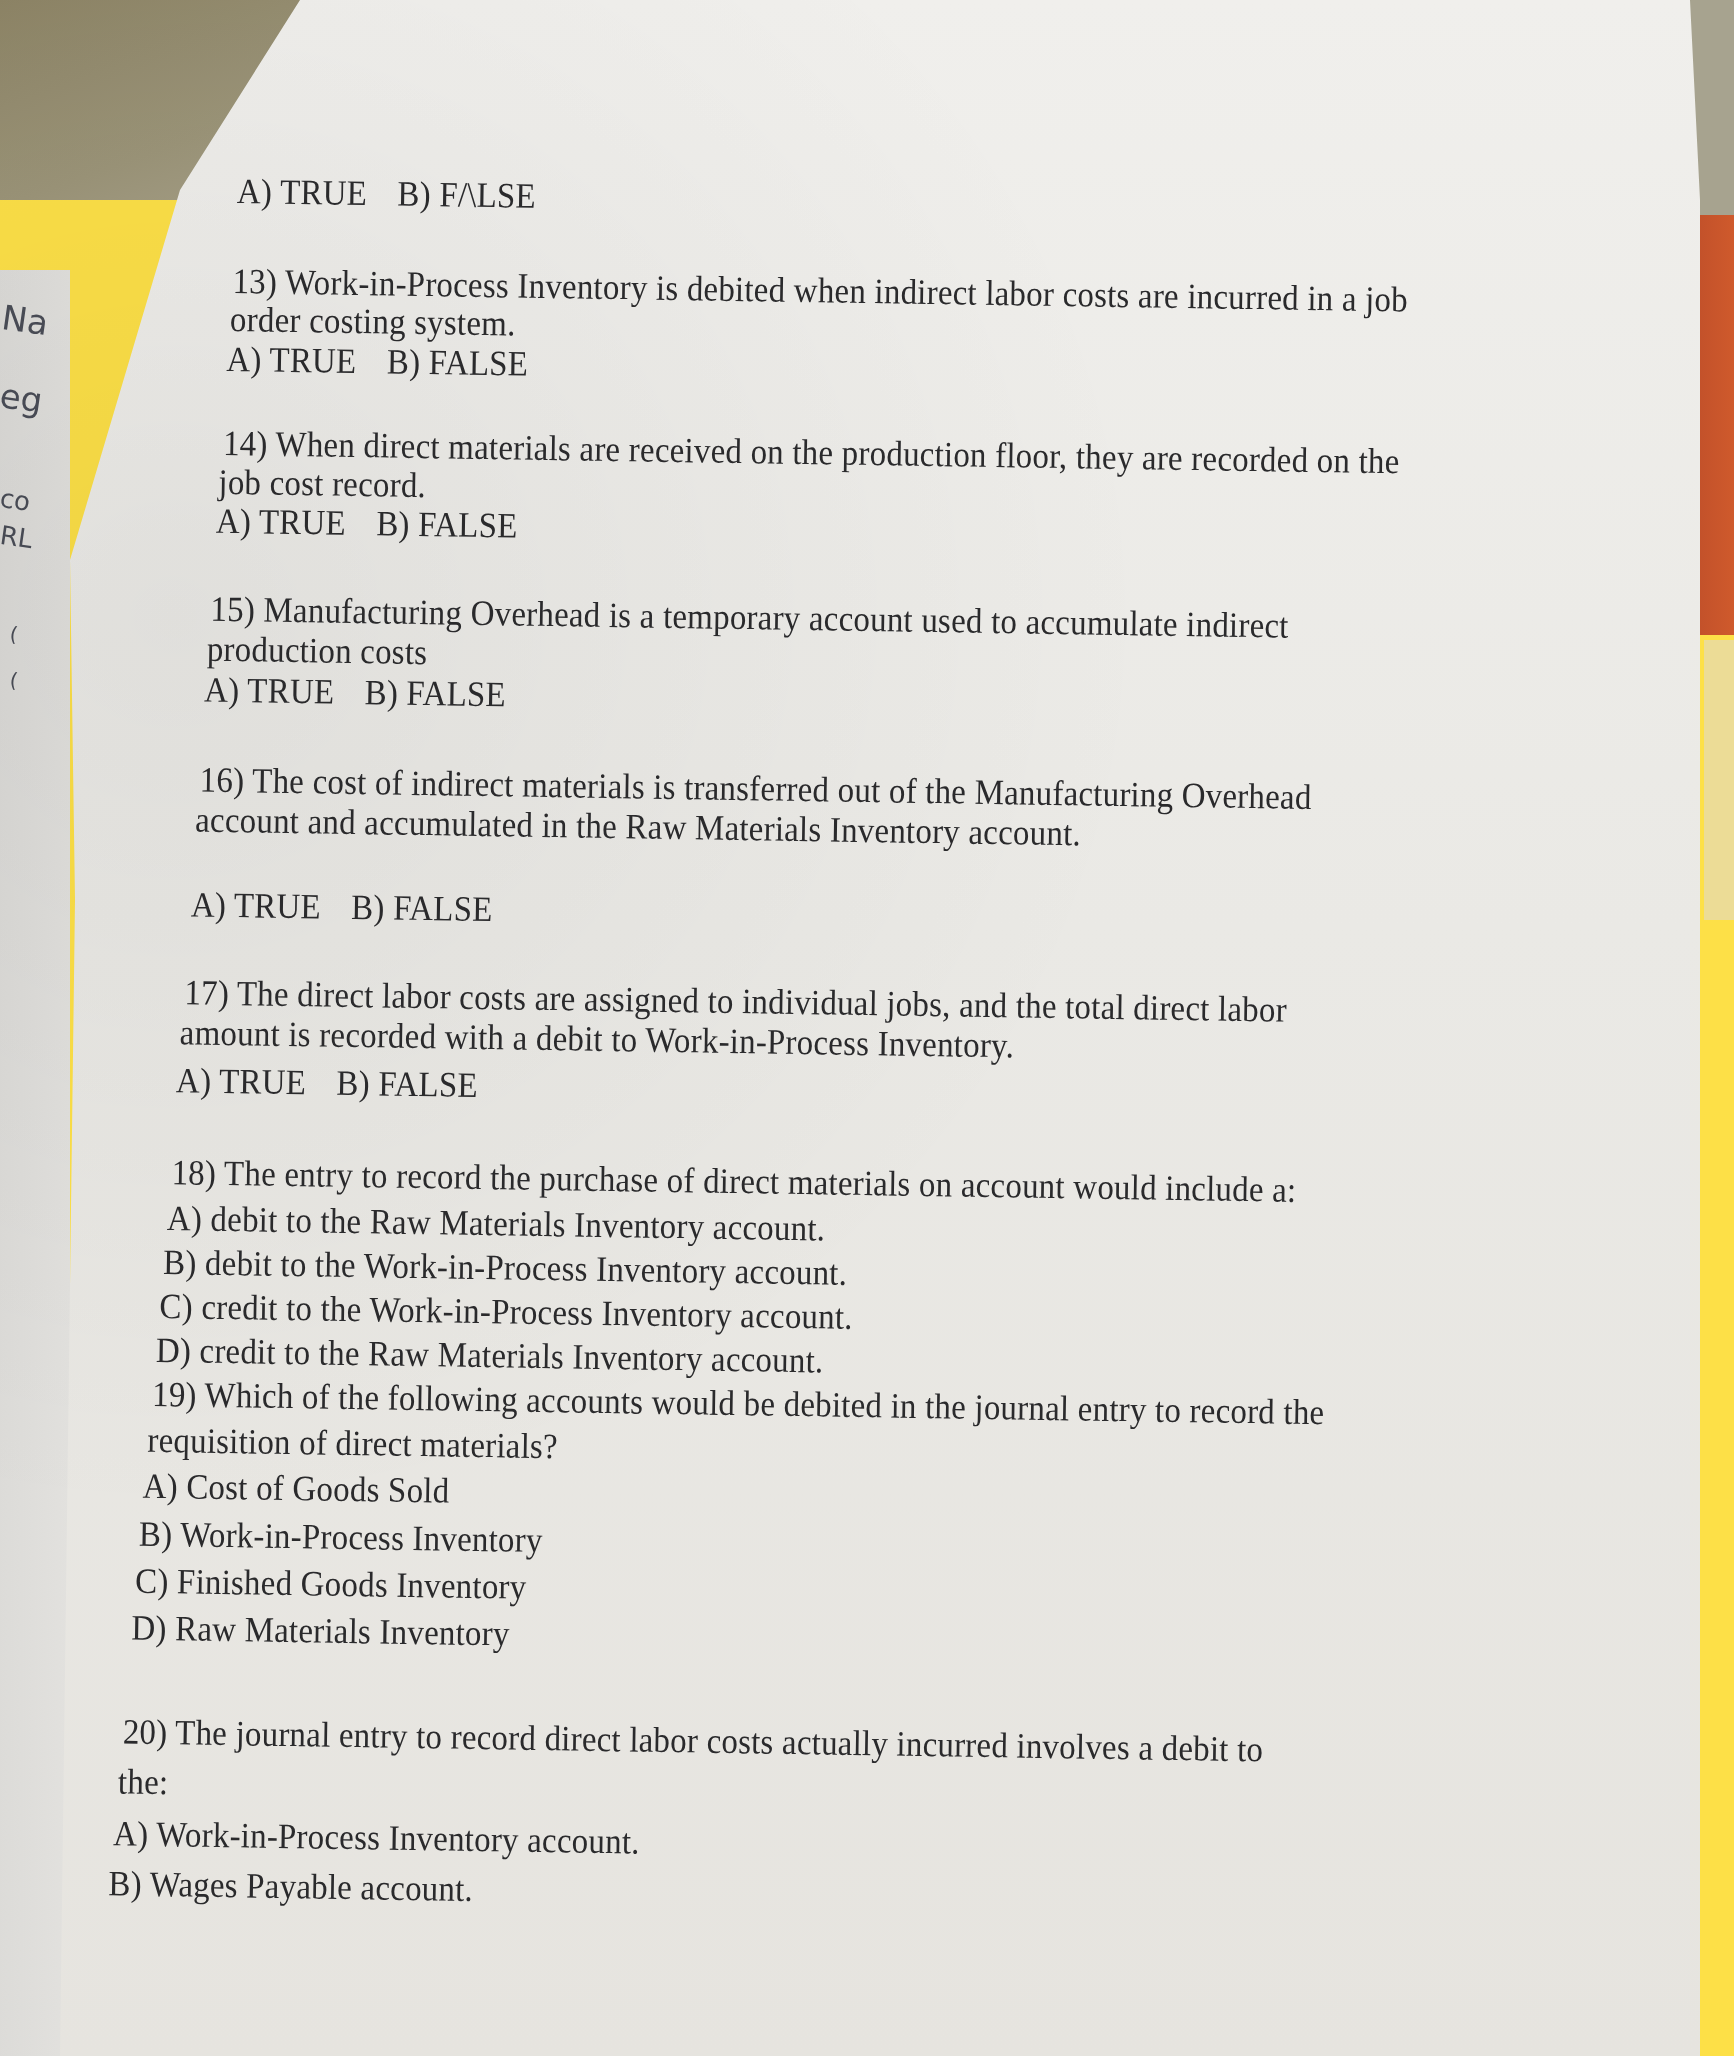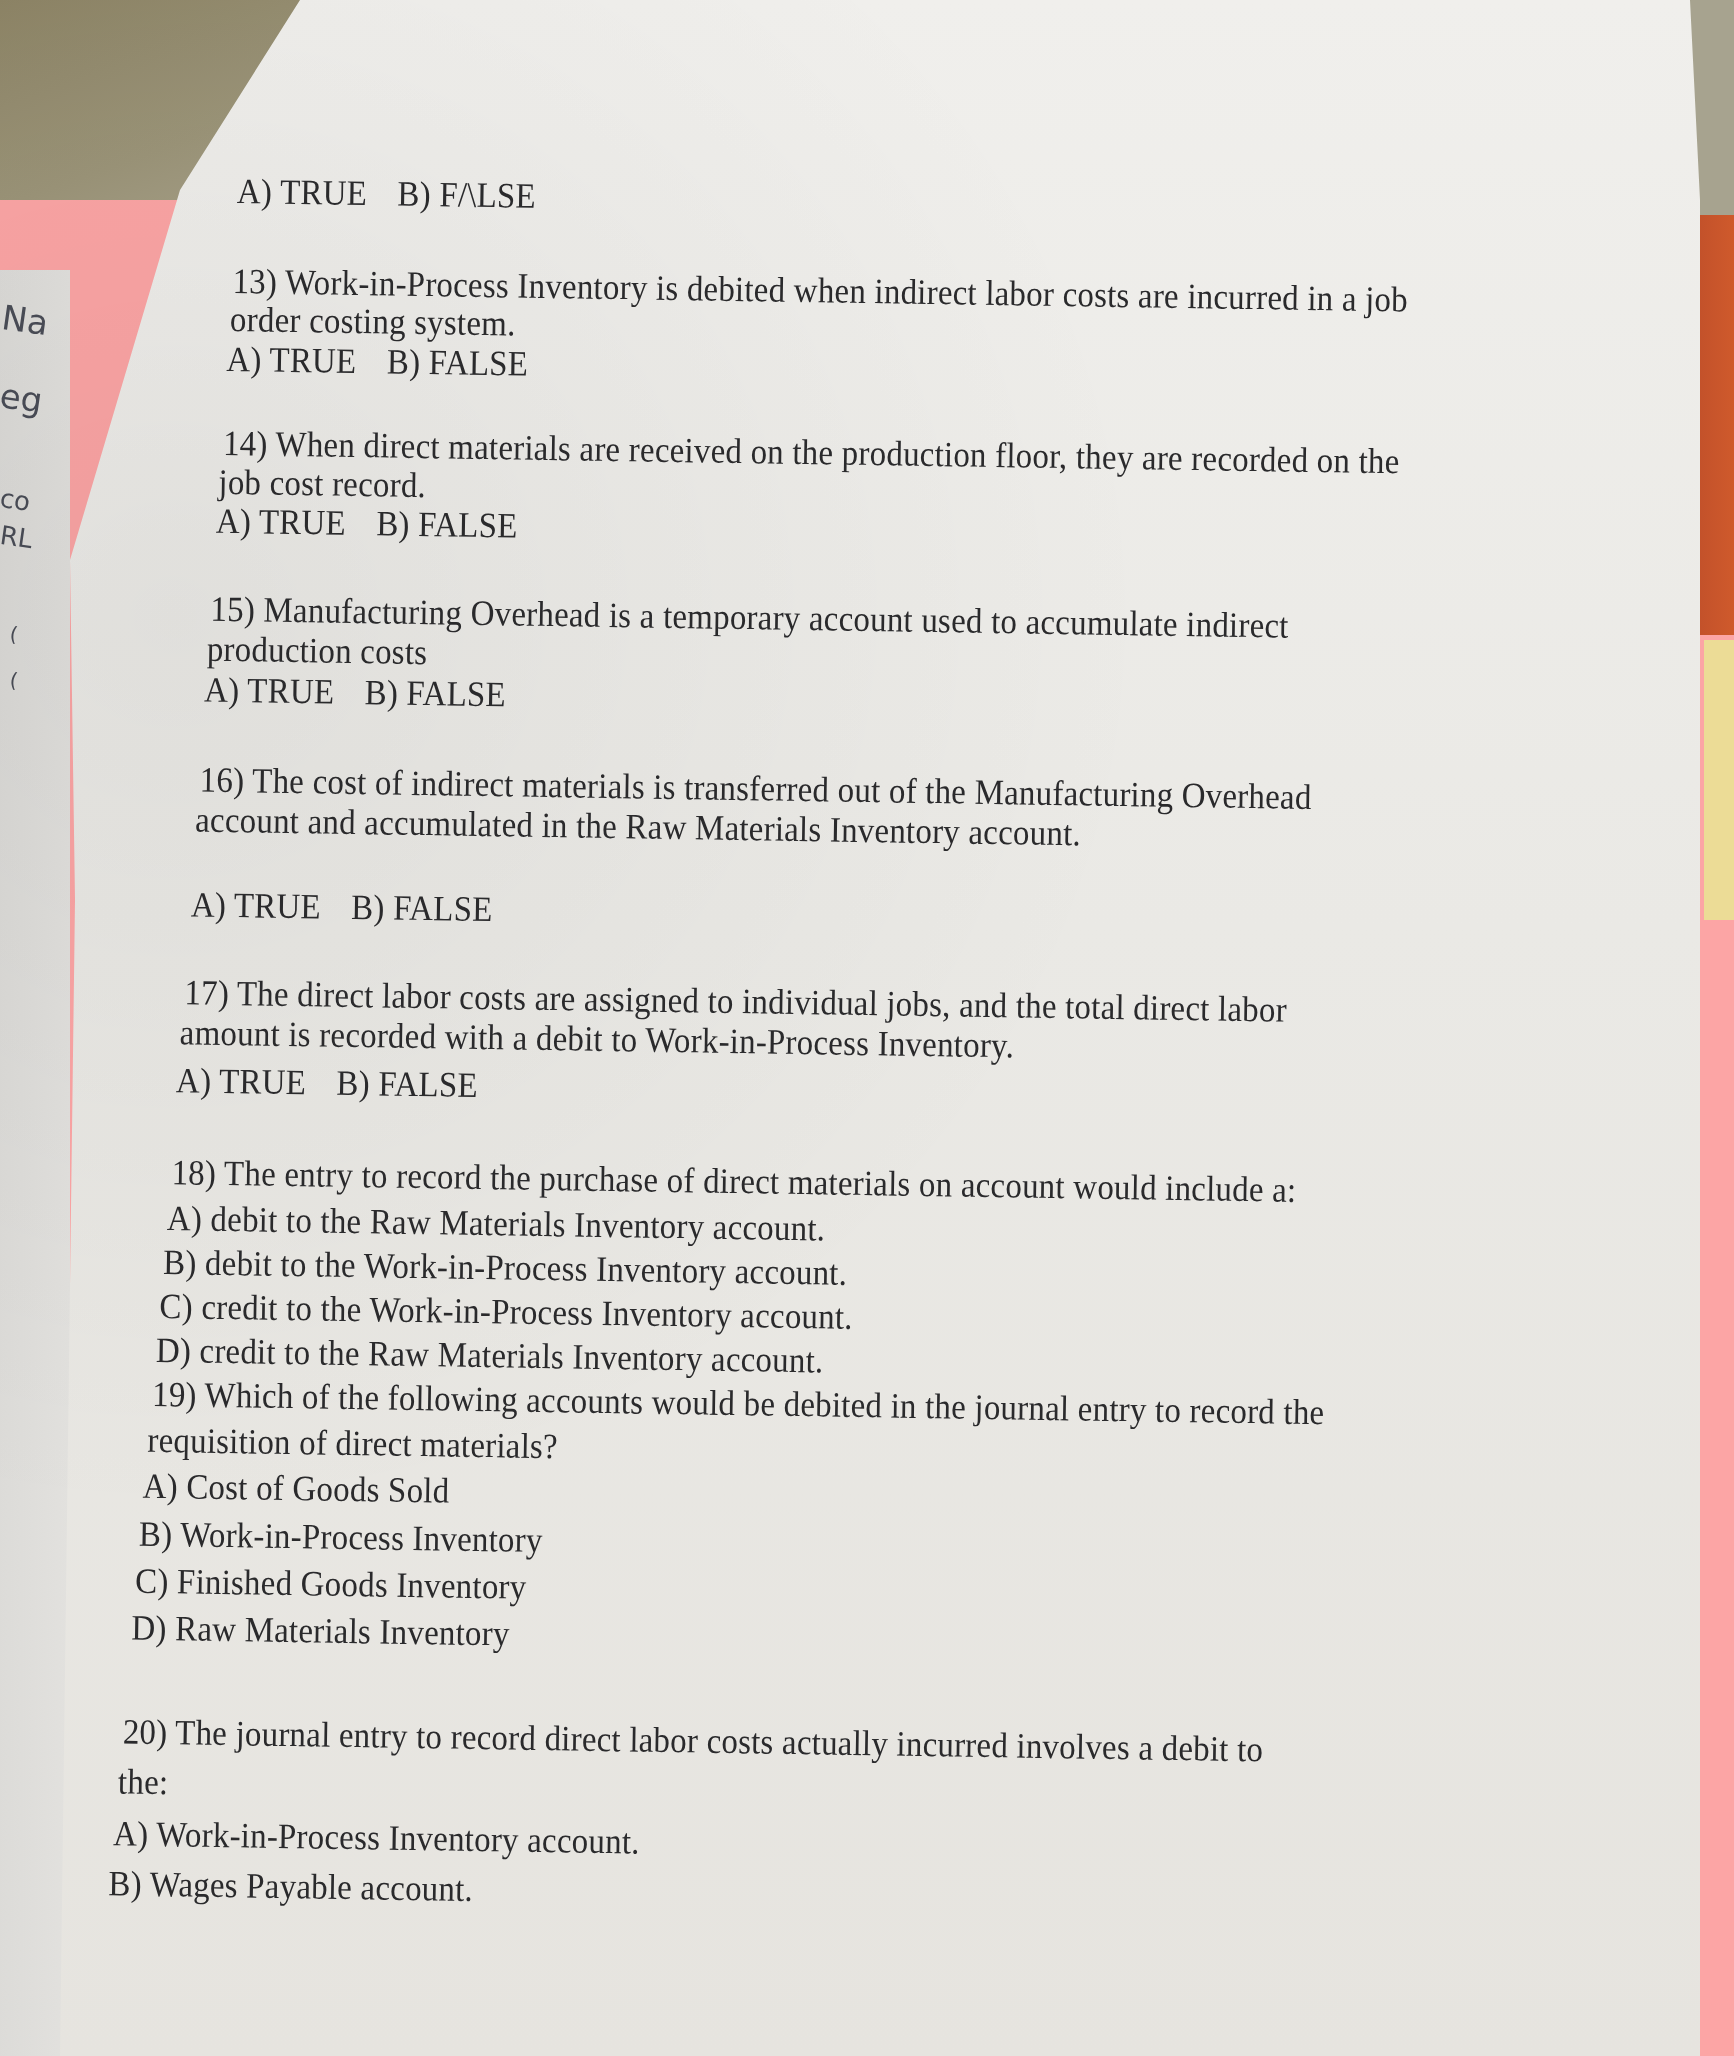--- a/index.html
+++ b/index.html
@@ -8,21 +8,21 @@
       width: 1734px;
       height: 2056px;
       overflow: hidden;
       background: #e9e7e2;
     }
     .scene {
       position: relative;
       width: 1734px;
       height: 2056px;
       overflow: hidden;
-      background: #fca5a5;
+      background: #fde047;
     }
     
     .bg-khaki {
       position: absolute;
       left: 0; top: 0;
       width: 400px; height: 200px;
       background: linear-gradient(160deg, #8d8466 0%, #9c9579 60%, #aaa48c 100%);
     }
     
     .under-sheet {

